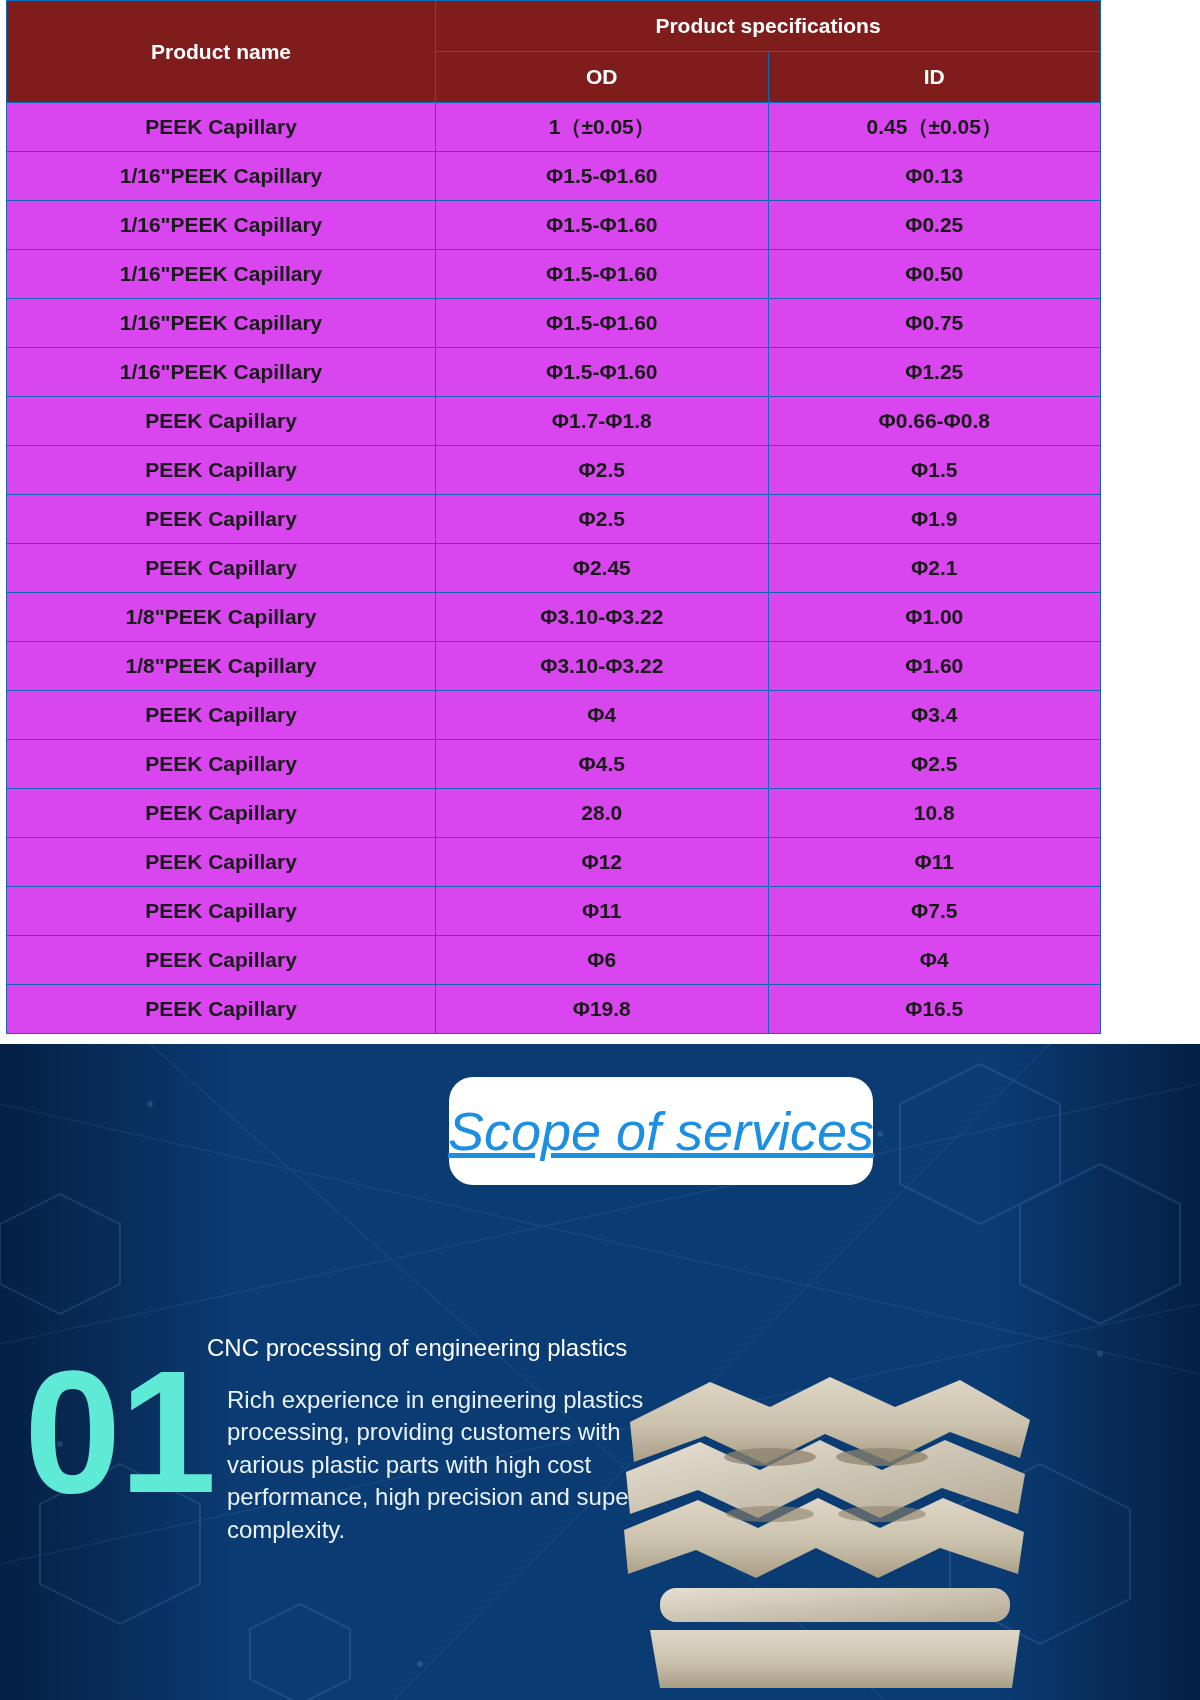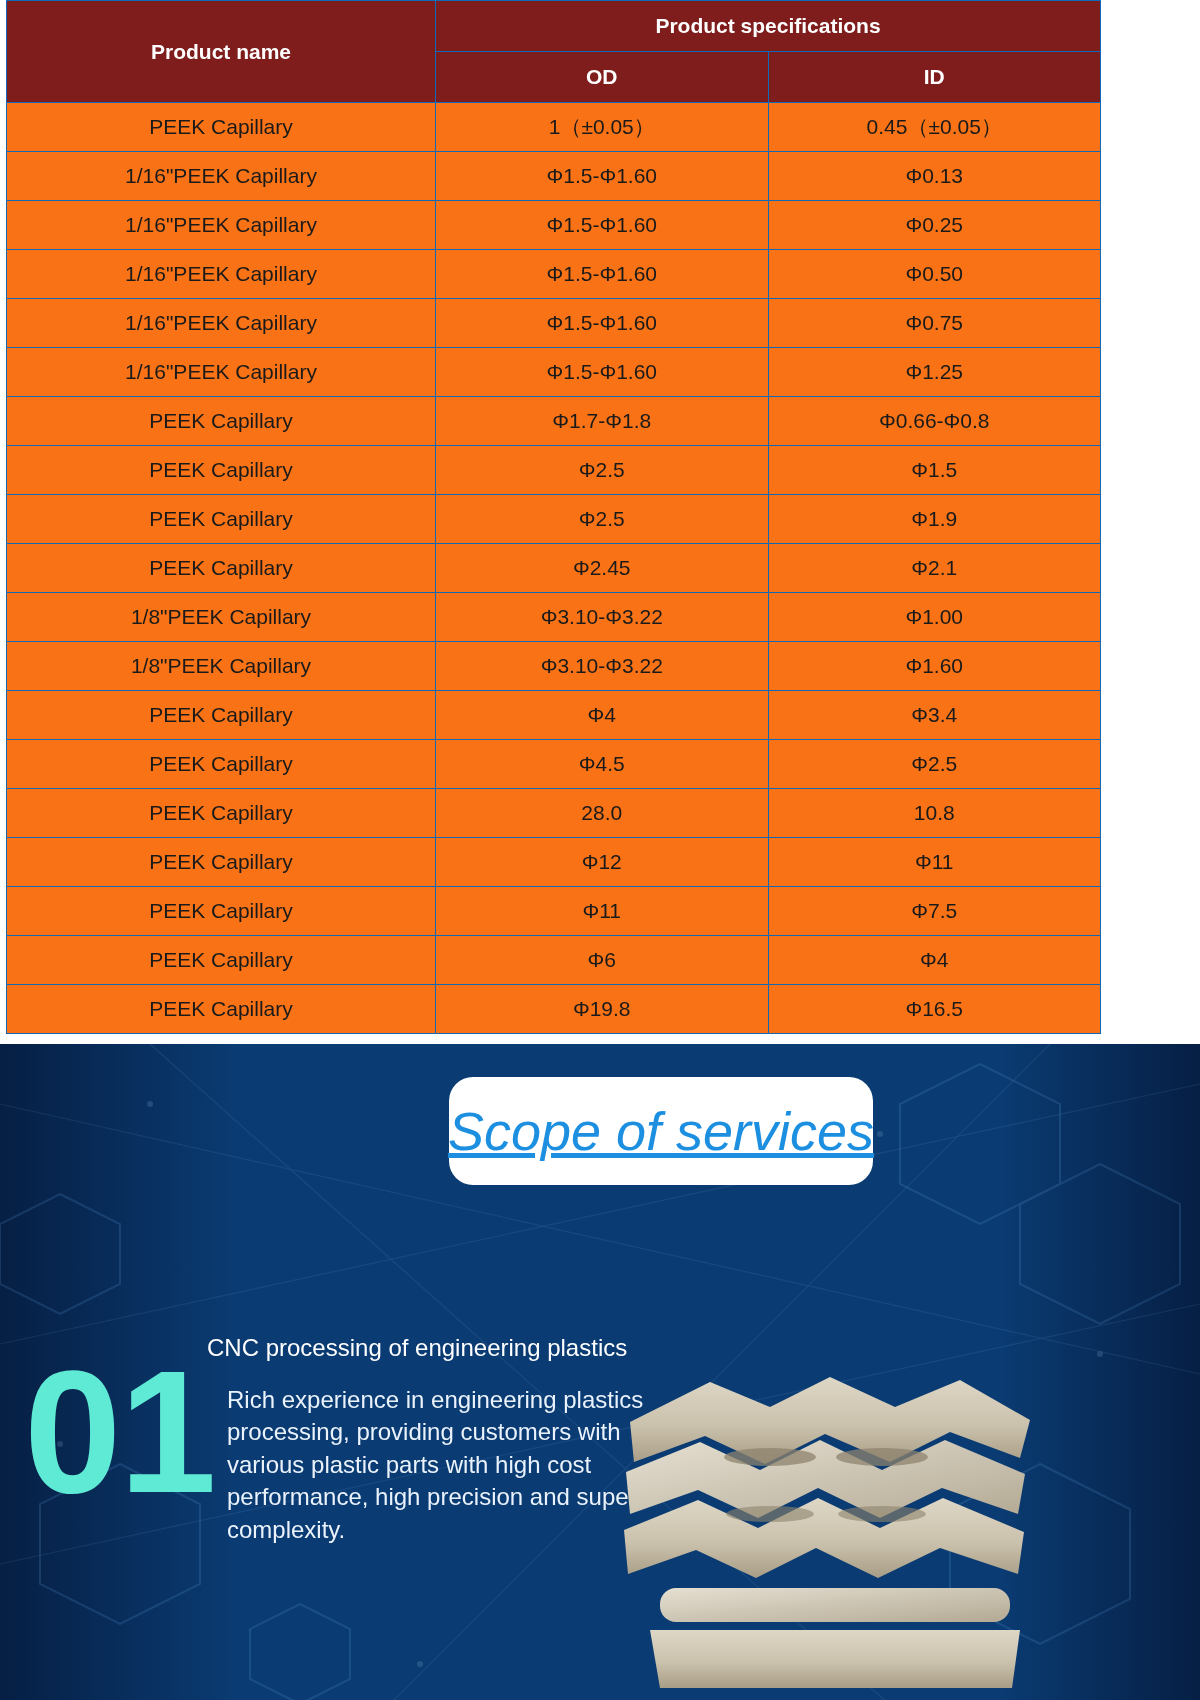--- a/index.html
+++ b/index.html
@@ -47,21 +47,22 @@
     height: 48px;
   }
   .th-od, .th-id {
     height: 48px;
     width: 334px;
   }
   table.spec-table tbody td {
     height: 46px;
     font-size: 21px;
     color: #1a1a1a;
-    background: #f97316;
+    background: #d946ef;
+    font-weight: bold;
   }
 
   
   .banner {
     position: relative;
     width: 1200px;
     height: 670px;
     margin-top: 10px;
     overflow: hidden;
     background:

